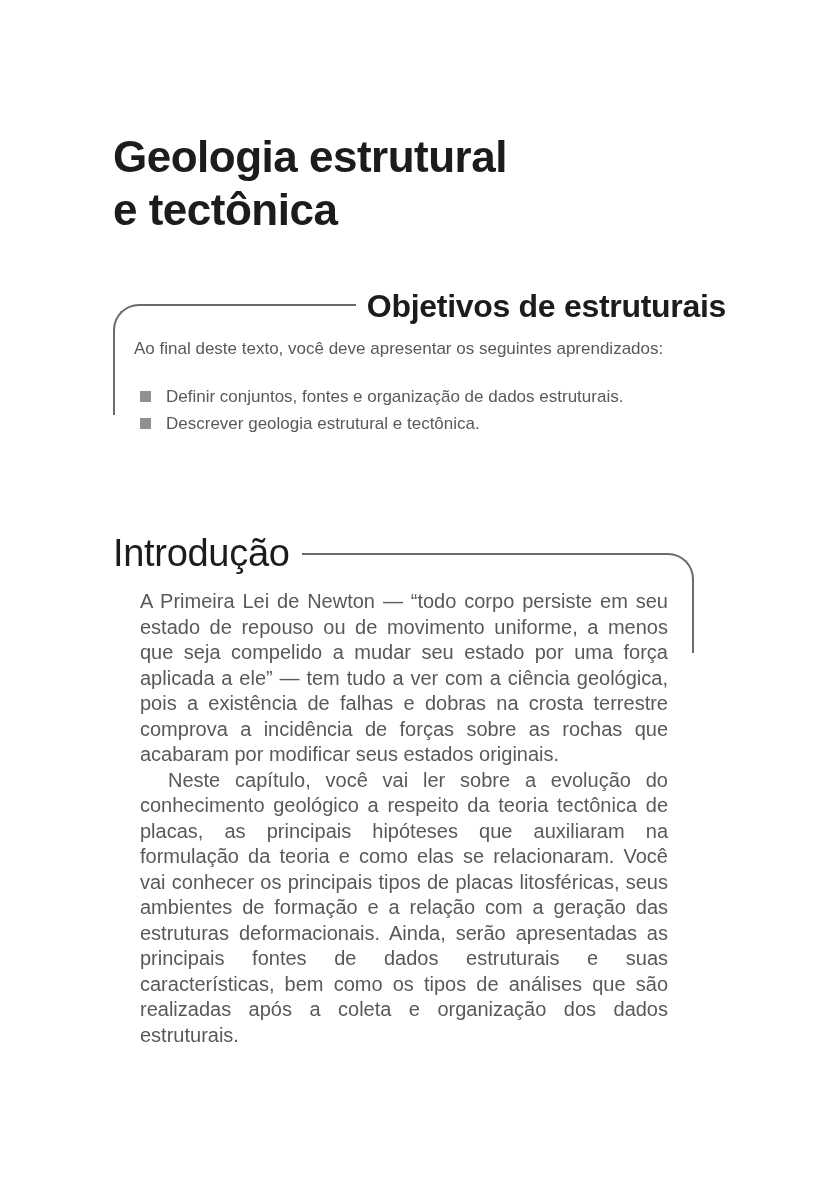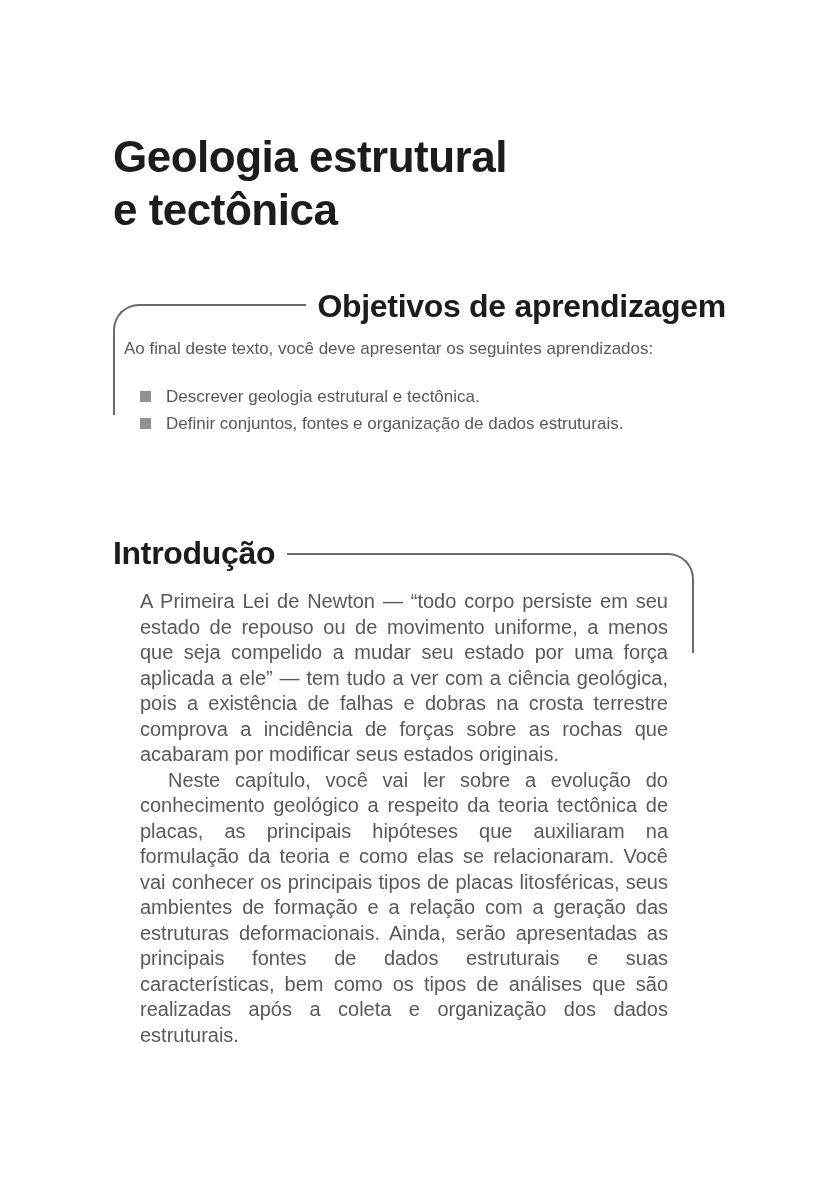--- a/index.html
+++ b/index.html
@@ -41,21 +41,21 @@
     border-top-left-radius:26px;
   }
   .obj-heading{
     flex:0 0 auto;
     margin-left:11px;
     font-size:32px;line-height:34px;font-weight:bold;
     color:var(--heading-text,#1c1c1c);
     letter-spacing:-0.3px;
   }
   .obj-intro{
-    position:absolute;left:124px;top:336px;
+    position:absolute;left:134px;top:336px;
     font-size:17px;line-height:25px;
     color:var(--body-text,#58595b);
     white-space:nowrap;
   }
   .obj-list{
     position:absolute;left:140px;top:383px;width:530px;
     list-style:none;
   }
   .obj-list li{
     display:flex;align-items:flex-start;
@@ -68,21 +68,21 @@
     margin:8px 15px 0 0;
     background:var(--bullet,#8f9193);
   }
   
   .intro-row{
     position:absolute;left:113px;top:536px;width:581px;
     display:flex;align-items:flex-start;
   }
   .intro-heading{
     flex:0 0 auto;
-    font-size:32px;line-height:34px;font-weight:bold;
+    font-size:38px;line-height:34px;font-weight:normal;
     color:var(--heading-text,#1c1c1c);
     letter-spacing:-0.3px;
   }
   .intro-border{
     flex:1 1 auto;
     height:100px;
     margin-left:12px;
     margin-top:17px;
     border-top:2px solid var(--border-line,#6a6b6d);
     border-right:2px solid var(--border-line,#6a6b6d);
@@ -102,33 +102,33 @@
 </head>
 <body>
 
 <div class="page">
 
   <h1 class="chapter-title">Geologia estrutural
 e tectônica</h1>
 
   <div class="obj-row">
     <div class="obj-border"></div>
-    <h2 class="obj-heading">Objetivos de aprendizagem</h2>
+    <h2 class="obj-heading">Objetivos de estruturais</h2>
   </div>
 
   <p class="obj-intro">Ao final deste texto, você deve apresentar os seguintes aprendizados:</p>
 
   <ul class="obj-list">
     <li>
       <span class="bullet"></span>
-      <span>Descrever geologia estrutural e tectônica.</span>
+      <span>Definir conjuntos, fontes e organização de dados estruturais.</span>
     </li>
     <li>
       <span class="bullet"></span>
-      <span>Definir conjuntos, fontes e organização de dados estruturais.</span>
+      <span>Descrever geologia estrutural e tectônica.</span>
     </li>
   </ul>
 
   <div class="intro-row">
     <h2 class="intro-heading">Introdução</h2>
     <div class="intro-border"></div>
   </div>
 
   <div class="intro-body">
     <p>A Primeira Lei de Newton — “todo corpo persiste em seu estado de repouso ou de movimento uniforme, a menos que seja compelido a mudar seu estado por uma força aplicada a ele” — tem tudo a ver com a ciência geológica, pois a existência de falhas e dobras na crosta terrestre comprova a incidência de forças sobre as rochas que acabaram por modificar seus estados originais.</p>

